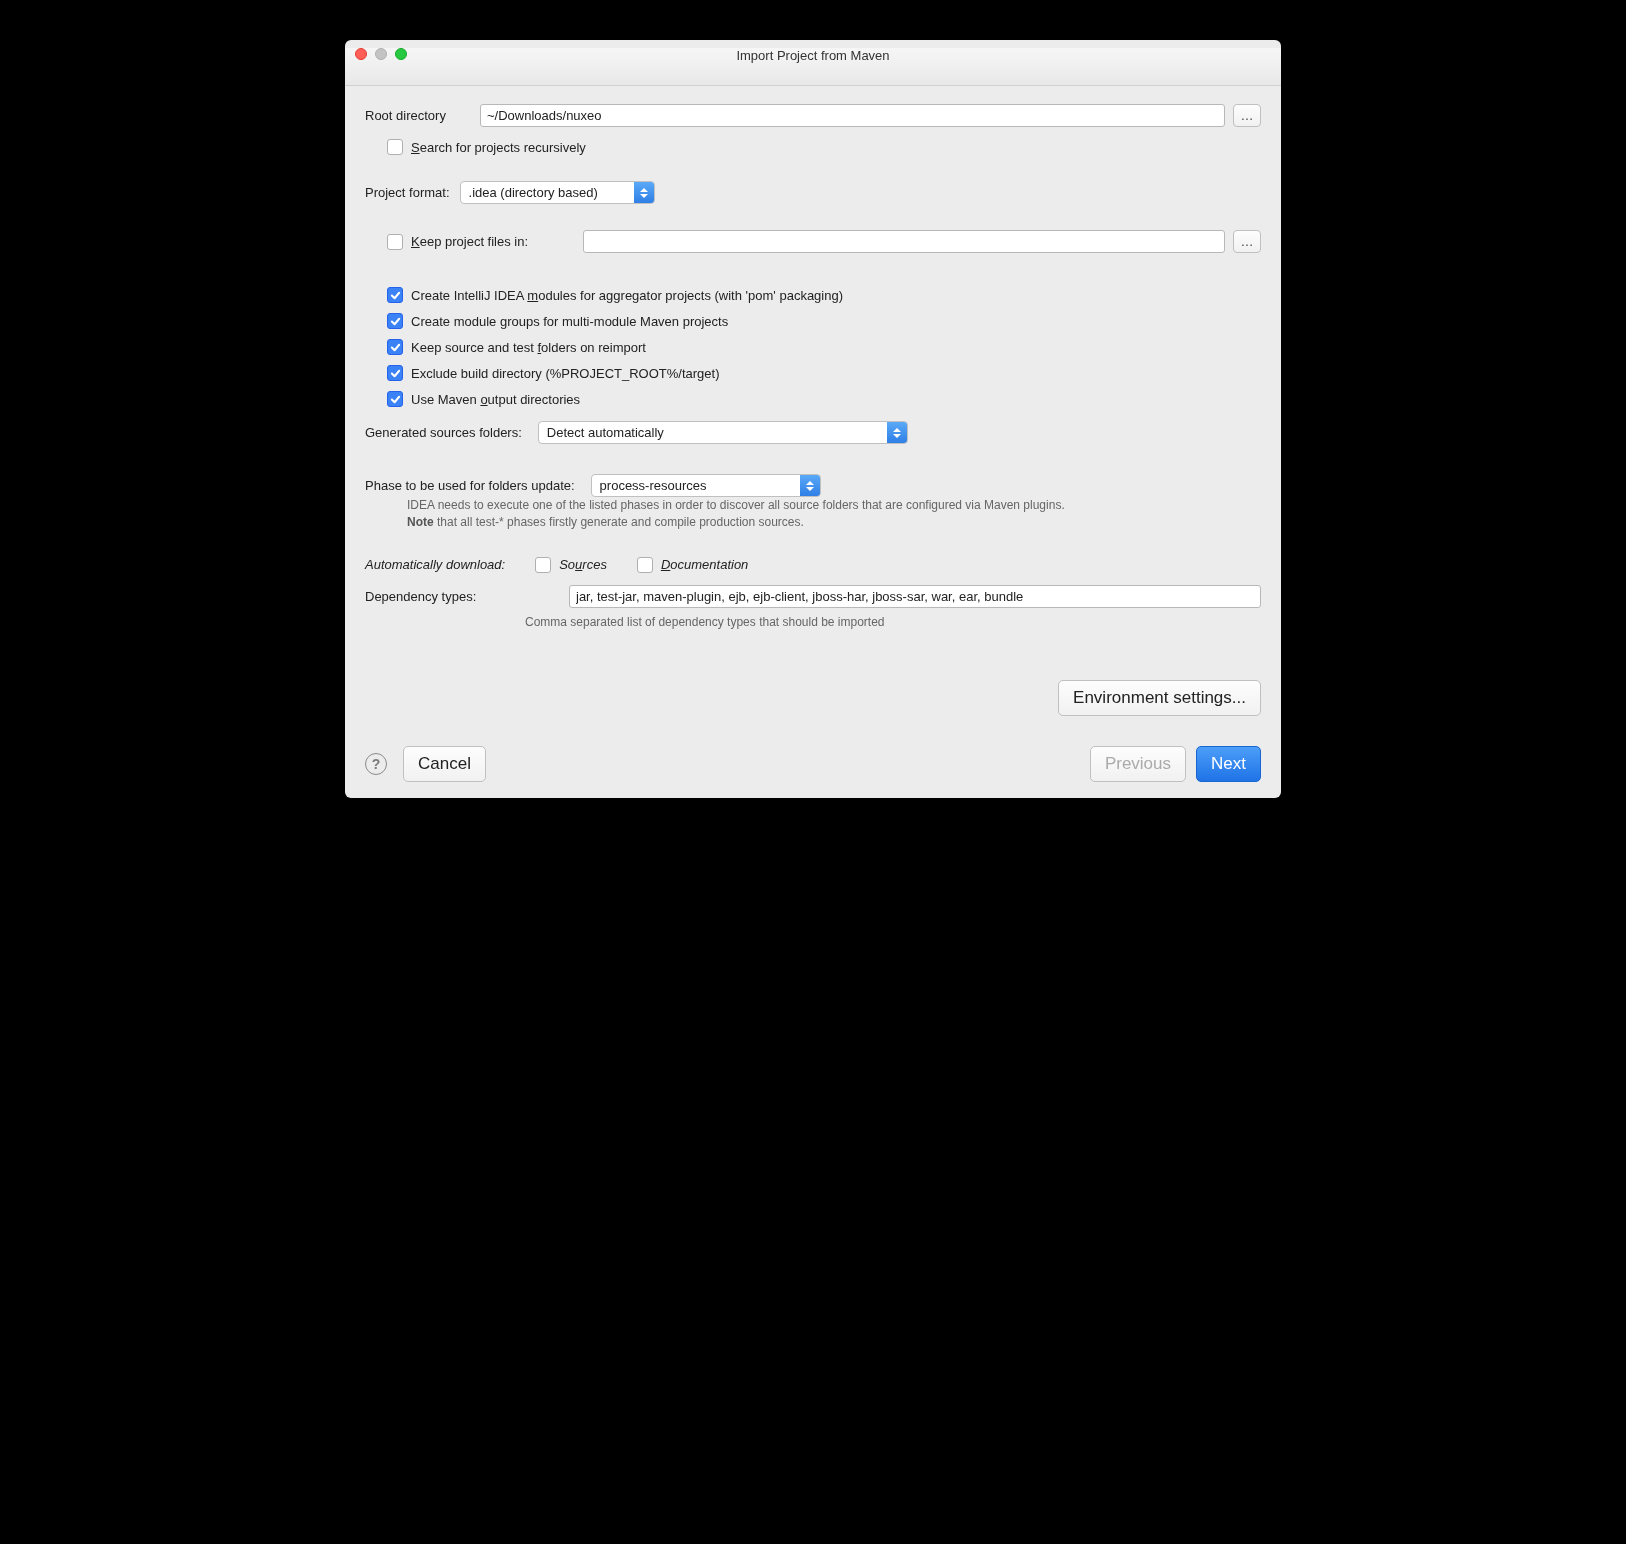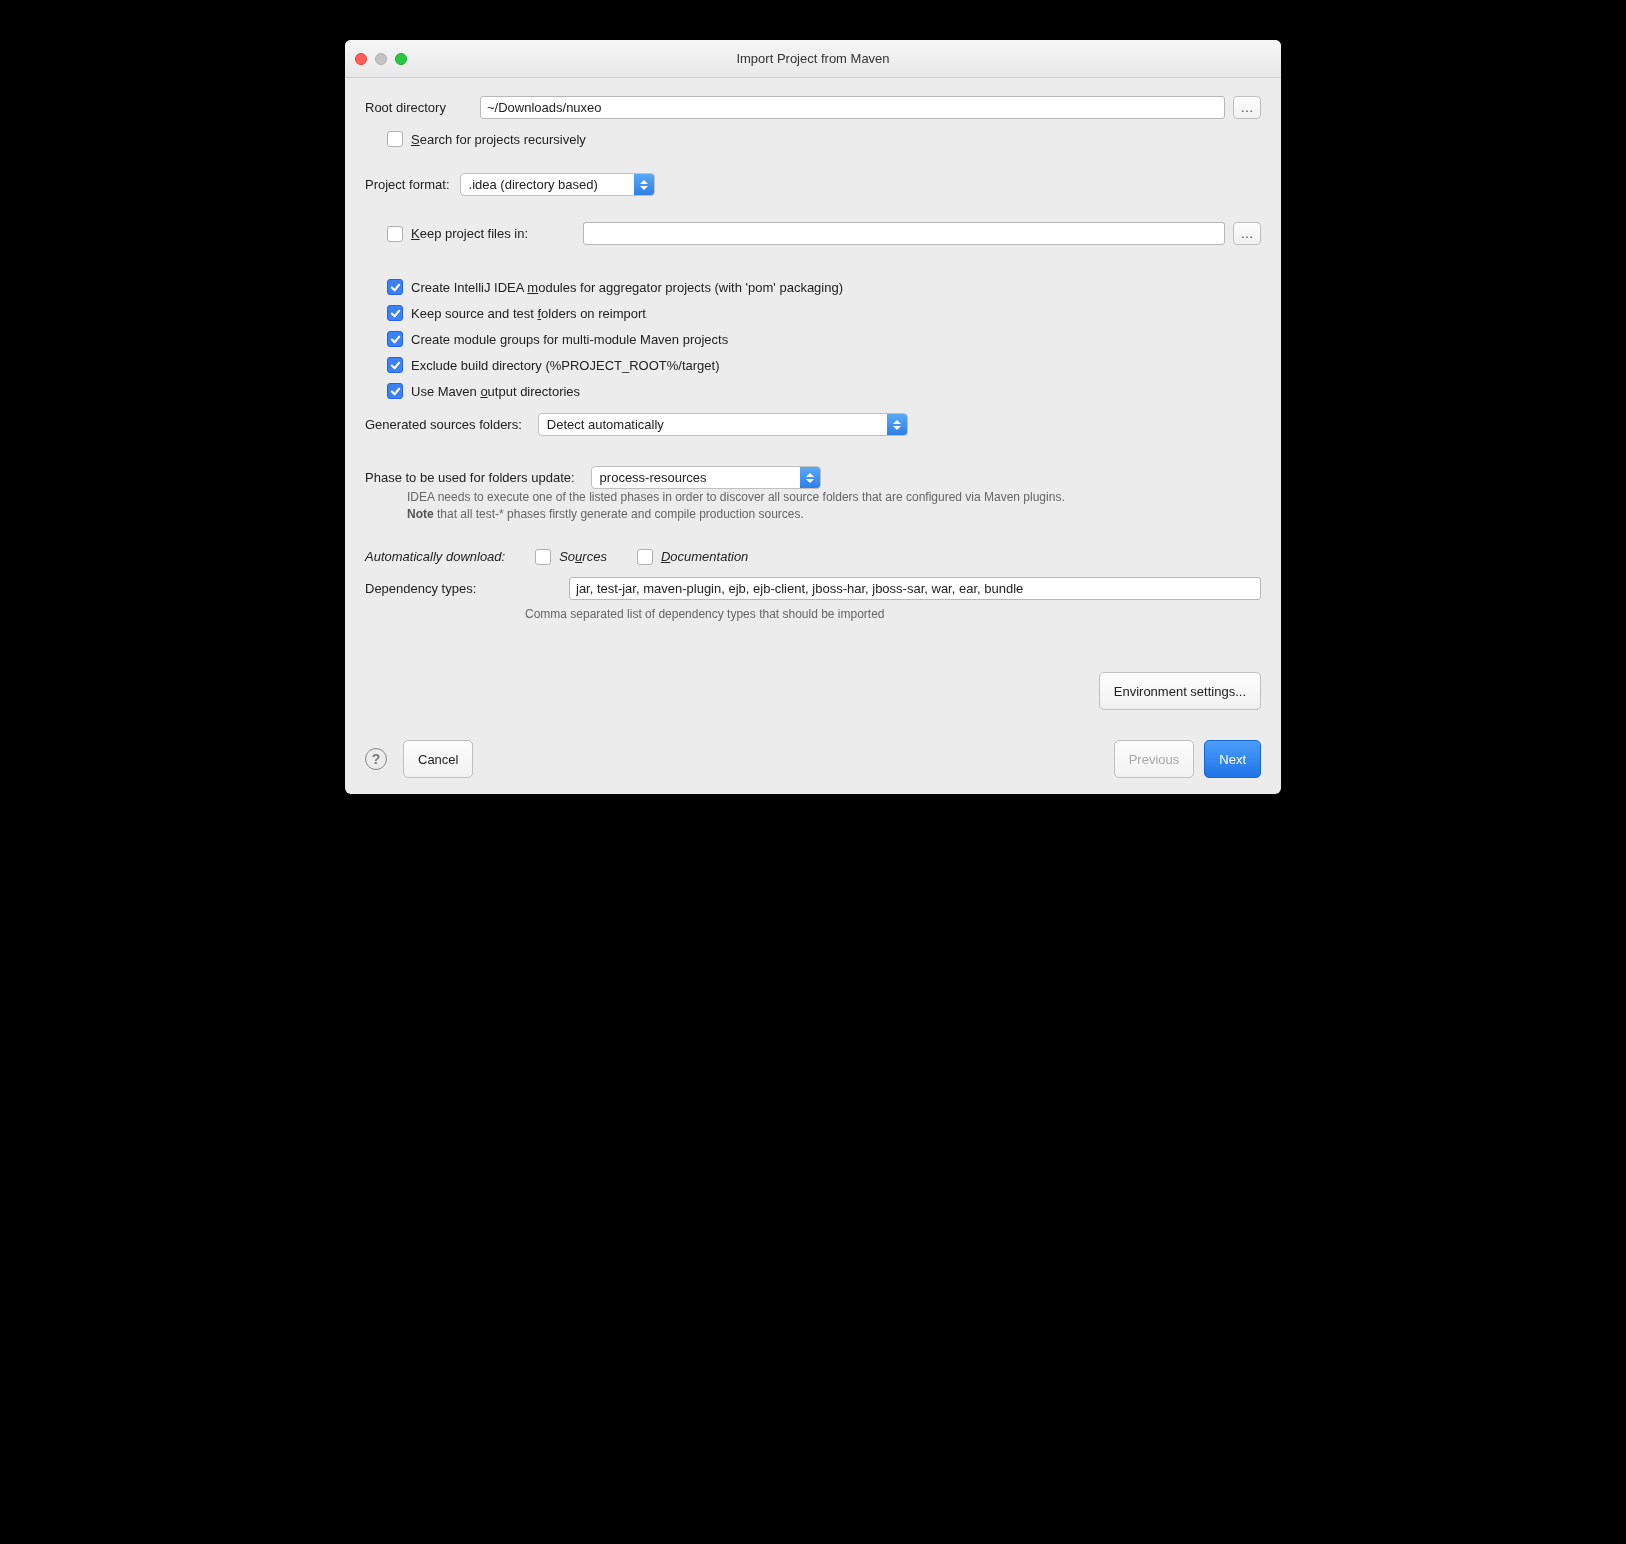--- a/index.html
+++ b/index.html
@@ -20,22 +20,22 @@
       border-radius: 6px;
       box-shadow: 0 20px 60px rgba(0,0,0,.5);
       overflow: hidden;
       position: relative;
     }
     .titlebar {
       height: 38px;
       background: linear-gradient(#f6f6f6, #e8e8e8);
       border-bottom: 1px solid #d0d0d0;
       display: flex;
-      align-items: center;
       position: relative;
+      margin-top: 8px;
     }
     .traffic-lights {
       display: flex;
       gap: 8px;
       padding-left: 10px;
     }
     .tl { width: 12px; height: 12px; border-radius: 50%; }
     .tl.red   { background:#ff5f57; border:.5px solid #e33e32;}
     .tl.amber { background:#c3c3c3; border:.5px solid #b0b0b0;}
     .tl.green { background:#28c940; border:.5px solid #17a92d;}
@@ -90,24 +90,24 @@
       border-left:4px solid transparent; border-right:4px solid transparent;
     }
     .select .arrowbox::before { border-bottom:4px solid #fff; margin-bottom:2px;}
     .select .arrowbox::after  { border-top:4px solid #fff; }
     .underline { text-decoration: underline; }
     .spacer16{height:16px;}
     .spacer10{height:10px;}
     .hint { font-size:12px; color:#666; margin-left:42px; line-height:1.4;}
     .hint b{ color:#555; font-weight:600;}
     .btn {
-      height:26px; padding:18px 14px;
+      height:36px; padding:0 14px;
       border:1px solid #c0c0c0; border-radius:5px;
       background:linear-gradient(#fdfdfd,#f1f1f1);
-      font-size:13px; color:#222; cursor:pointer;
+      font-size:17px; color:#222; cursor:pointer;
       display:inline-flex; align-items:center;
     }
     .btn.primary {
       background:linear-gradient(#4c9ef8,#1f73e6);
       border-color:#1a66d0; color:#fff;
     }
     .btn.disabled { color:#aaa; cursor:default;}
     .footer {
       display:flex; align-items:center; padding-top:30px;
       gap:10px;
@@ -177,29 +177,29 @@
           </svg>
         </div>
       <span class="label"><span>Create IntelliJ IDEA </span><span class="underline">m</span><span>odules for aggregator projects (with 'pom' packaging)</span></span>
     </div>
     <div class="checkbox-row">
       <div class="chk checked">
           <svg viewBox="0 0 12 12">
             <path d="M2 6 L5 9 L10 3"></path>
           </svg>
         </div>
+      <span class="label"><span>Create module </span><span class="underline">g</span><span>roups for multi-module Maven projects</span></span>
+    </div>
+    <div class="checkbox-row">
+      <div class="chk checked">
+          <svg viewBox="0 0 12 12">
+            <path d="M2 6 L5 9 L10 3"></path>
+          </svg>
+        </div>
       <span class="label"><span>Keep source and test </span><span class="underline">f</span><span>olders on reimport</span></span>
-    </div>
-    <div class="checkbox-row">
-      <div class="chk checked">
-          <svg viewBox="0 0 12 12">
-            <path d="M2 6 L5 9 L10 3"></path>
-          </svg>
-        </div>
-      <span class="label"><span>Create module </span><span class="underline">g</span><span>roups for multi-module Maven projects</span></span>
     </div>
     <div class="checkbox-row">
       <div class="chk checked">
           <svg viewBox="0 0 12 12">
             <path d="M2 6 L5 9 L10 3"></path>
           </svg>
         </div>
       <span class="label"><span>Exclude build directory (%PROJECT_ROOT%/target)</span><span class="underline"></span><span></span></span>
     </div>
     <div class="checkbox-row" style="margin-bottom:14px;">

